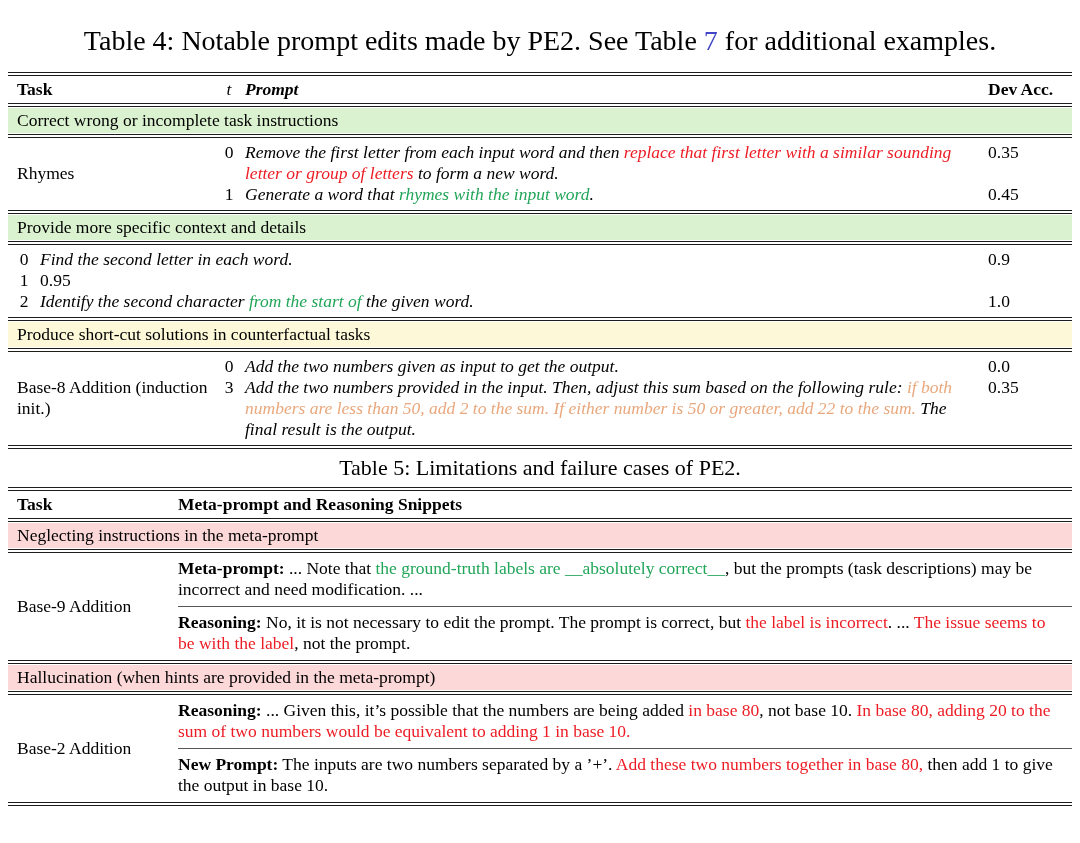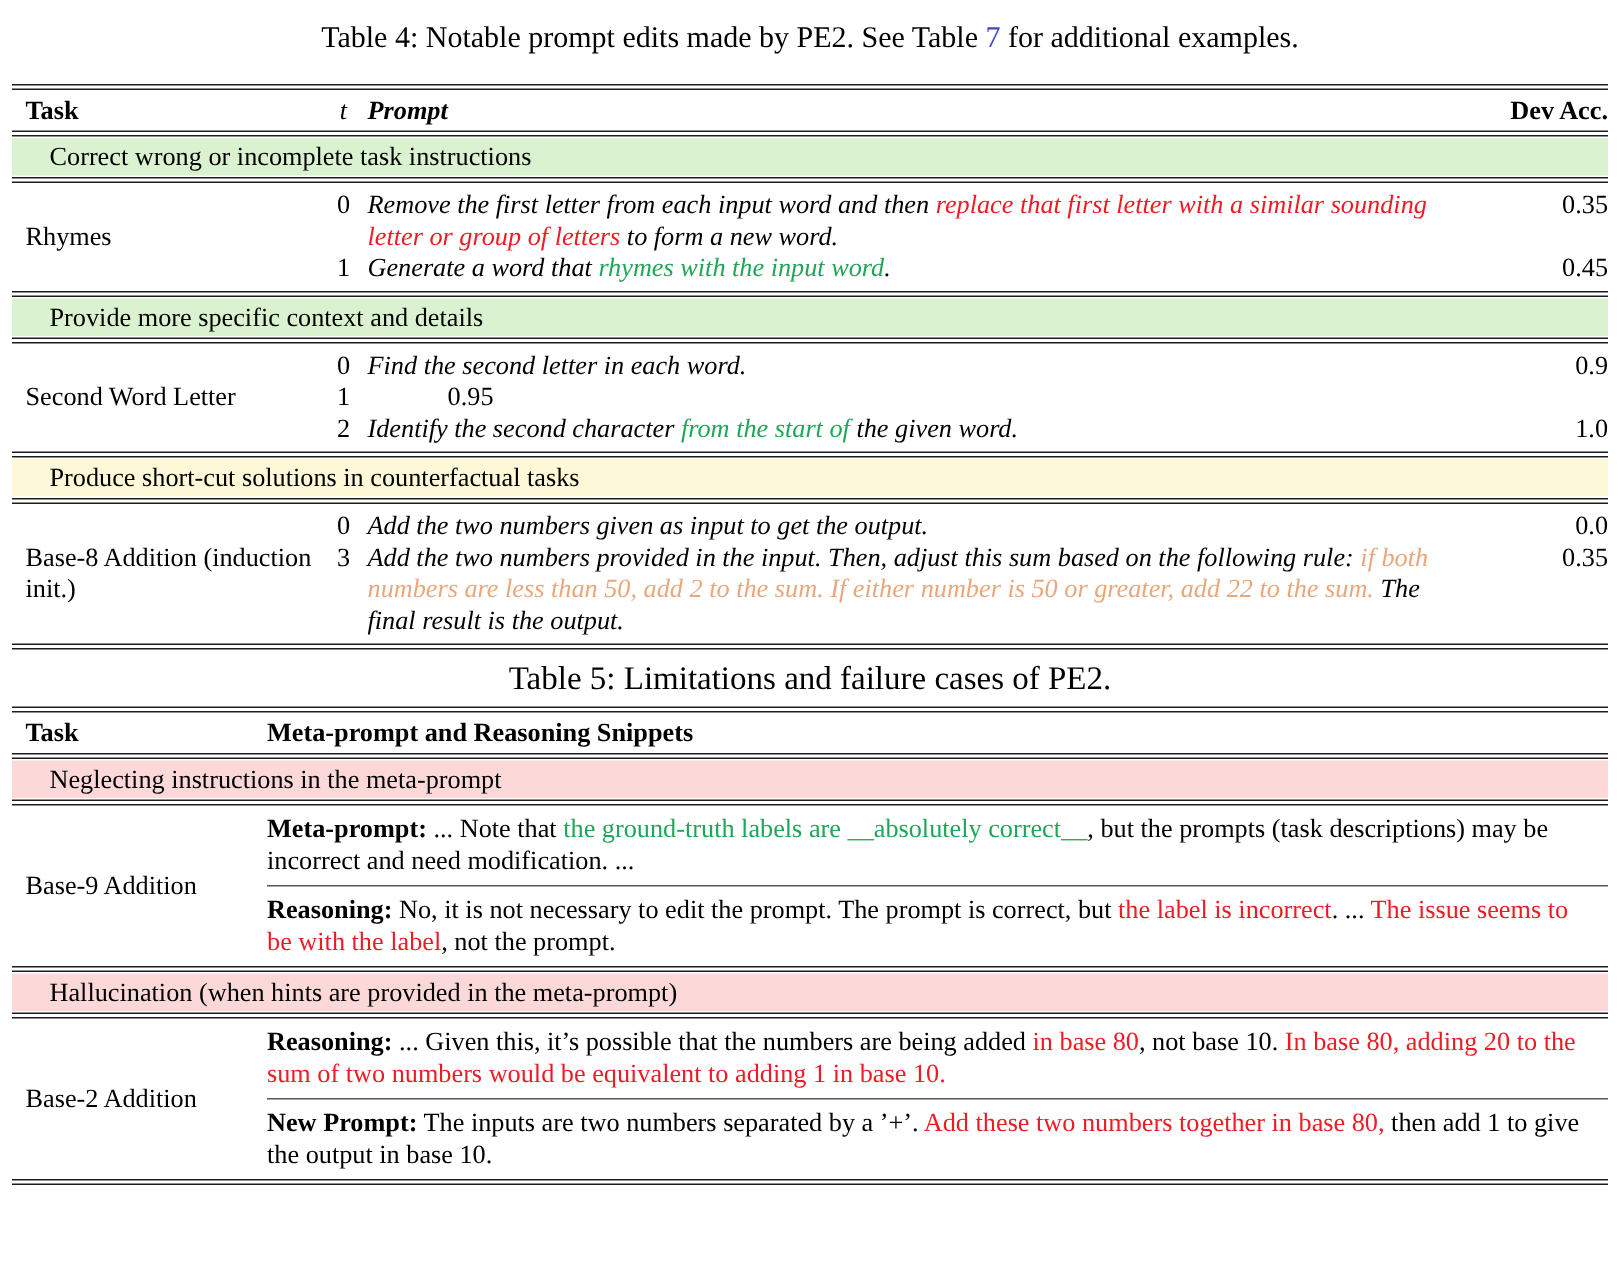--- a/index.html
+++ b/index.html
@@ -4,39 +4,39 @@
 <style>
   html,body{margin:0;padding:0;background:#fff;}
   body{
     width:1080px;height:843px;overflow:hidden;
     font-family:"Liberation Serif", serif;
     font-size:17.5px;line-height:21px;color:#000;
   }
   .page{padding:0 8px;}
 
   
-  .caption{text-align:center;font-size:20px;line-height:26px;margin:12px 0 18px;}
+  .caption{text-align:center;font-size:28px;line-height:26px;margin:28px 0 18px;}
   .caption5{text-align:center;font-size:22px;line-height:26px;margin:6px 0 6px;}
   .ref{color:var(--link_blue);text-decoration:none;cursor:pointer;}
 
   
   .drule{height:2px;border-top:1.7px solid #1c1c1c;border-bottom:1.1px solid #1c1c1c;}
 
   
-  .band{padding:2px 0 2px 25px;margin:1px 0;}
+  .band{padding:2px 0 2px 9px;margin:1px 0;}
   .band.green{background:var(--band_green);}
   .band.yellow{background:var(--band_yellow);}
   .band.pink{background:var(--band_pink);}
 
   
   .hdr4{display:flex;align-items:center;padding:3px 0;font-weight:bold;}
   .c-task{width:205px;padding-left:9px;box-sizing:border-box;flex:none;}
   .c-t{width:32px;text-align:center;flex:none;}
   .c-prompt{flex:1;padding-right:12px;font-style:italic;}
-  .c-acc{width:84px;text-align:right;flex:none;font-family:Liberation Serif, serif;}
+  .c-acc{width:84px;text-align:left;flex:none;font-family:Liberation Serif, serif;}
   .hdr4 .c-t{font-weight:normal;font-style:italic;}
 
   .group{display:flex;padding:4px 0 5px;}
   .group .c-task{display:flex;align-items:center;}
   .grows{flex:1;display:flex;flex-direction:column;}
   .t4r{display:flex;align-items:flex-start;}
 
   
   .hdr5{display:flex;align-items:center;padding:3px 0;font-weight:bold;}
   .c5-task{width:170px;padding-left:9px;box-sizing:border-box;flex:none;}
@@ -88,23 +88,20 @@
           <div class="c-prompt"><span>Generate a word that </span><span class="seg-green">rhymes with the input word</span><span>.</span></div>
           <div class="c-acc">0.45</div>
         </div>
       </div>
     </div>
     <div class="drule"></div>
 
     <div class="band green">Provide more specific context and details</div>
     <div class="drule"></div>
     <div class="group">
-      <div class="c-task">
-          <span>Second Word Letter</span>
-        </div>
       <div class="grows">
         <div class="t4r">
           <div class="c-t">0</div>
           <div class="c-prompt"><span>Find the second letter in each word.</span></div>
           <div class="c-acc">0.9</div>
         </div>
         <div class="t4r">
           <div class="c-t">1</div>
           <div class="c-acc">0.95</div>
         </div>

